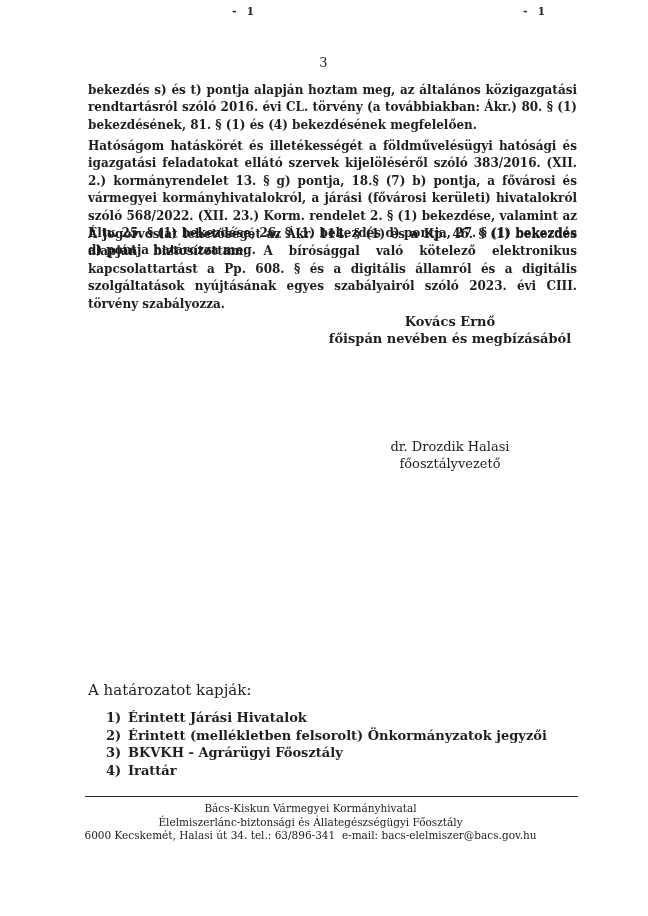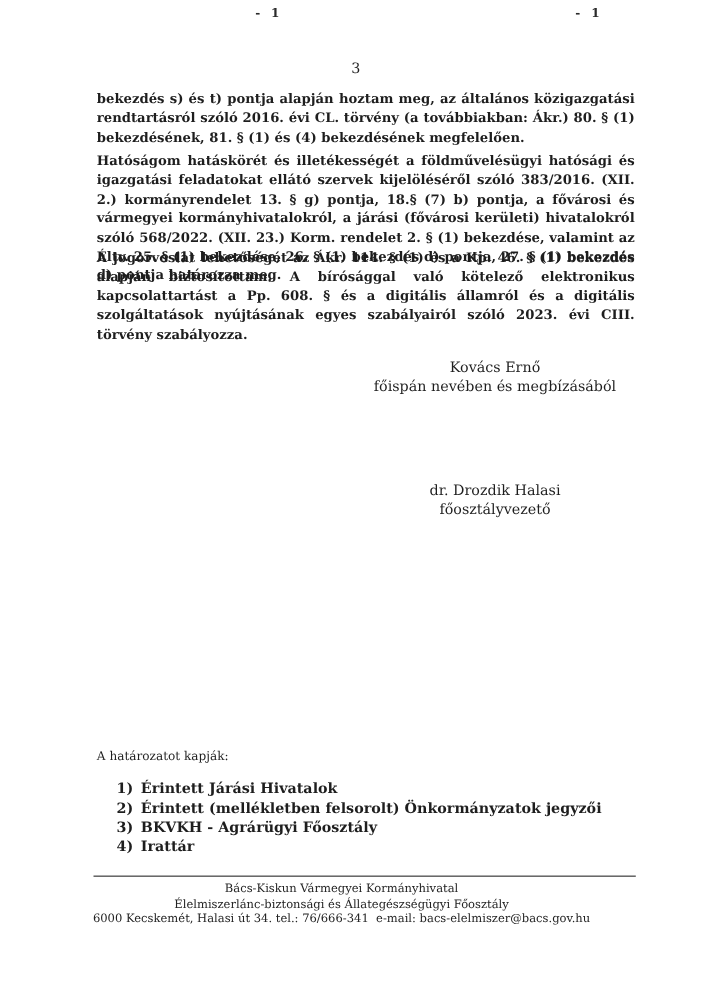--- a/index.html
+++ b/index.html
@@ -53,27 +53,27 @@
     font-size: 13px;
   }
   .sig {
     position: absolute;
     left: 300px;
     width: 300px;
     text-align: center;
     font-size: 13px;
     line-height: 17px;
   }
-  .sig1 { top: 326px; font-weight: normal; }
+  .sig1 { top: 313px; font-weight: bold; }
   .sig2 { top: 438px; }
   .recipients-heading {
     position: absolute;
     left: 88px;
     top: 681px;
-    font-size: 11px;
+    font-size: 15px;
   }
   .recipients-list {
     position: absolute;
     left: 106px;
     top: 709px;
     font-size: 13px;
     line-height: 17.6px;
     font-weight: bold;
   }
   .recipient-row { display: flex; }
@@ -145,16 +145,16 @@
       <span class="num">4)</span>
       <span class="label">Irattár</span>
     </div>
   </div>
 
   <div class="footer-rule"></div>
 
   <div class="footer">
     <div>Bács-Kiskun Vármegyei Kormányhivatal</div>
     <div>Élelmiszerlánc-biztonsági és Állategészségügyi Főosztály</div>
-    <div>6000 Kecskemét, Halasi út 34. tel.: 76/666-341  e-mail: bacs-elelmiszer@bacs.gov.hu</div>
+    <div>6000 Kecskemét, Halasi út 34. tel.: 63/896-341  e-mail: bacs-elelmiszer@bacs.gov.hu</div>
   </div>
 
 </div>
 
 </body></html>

